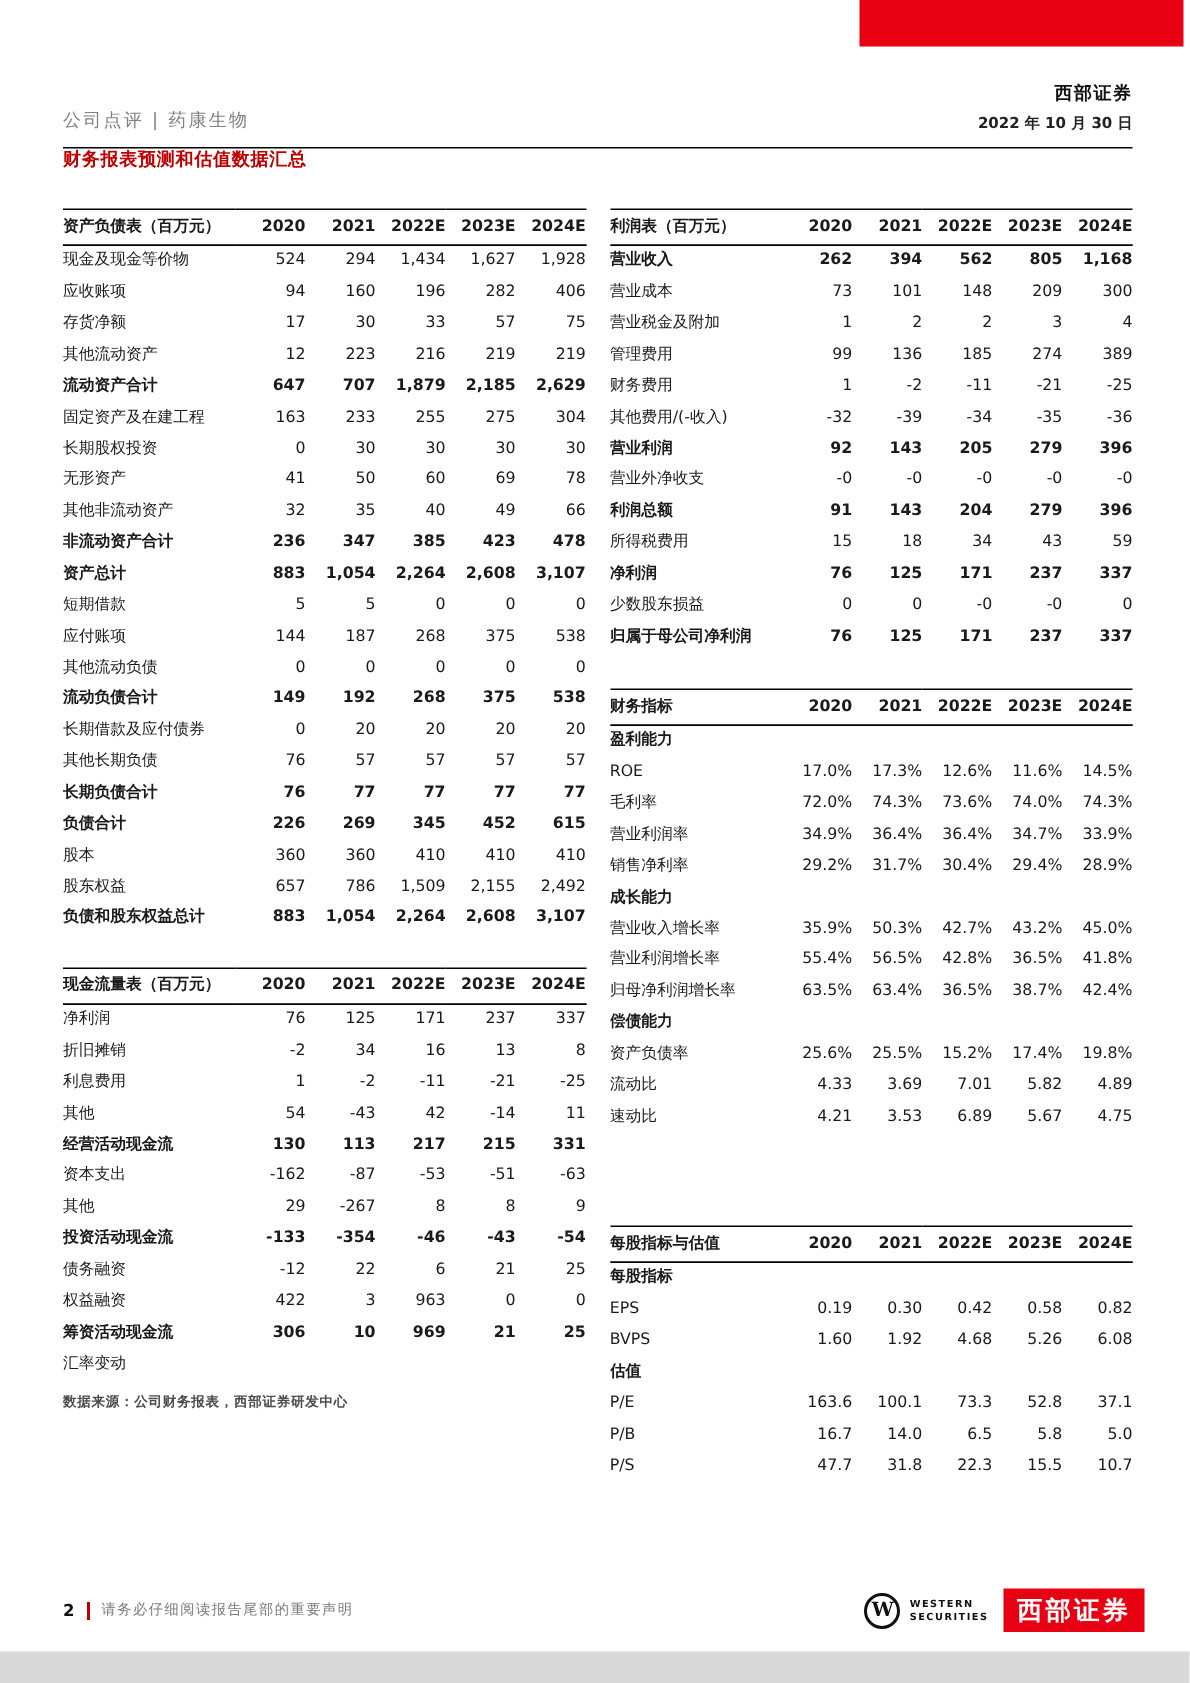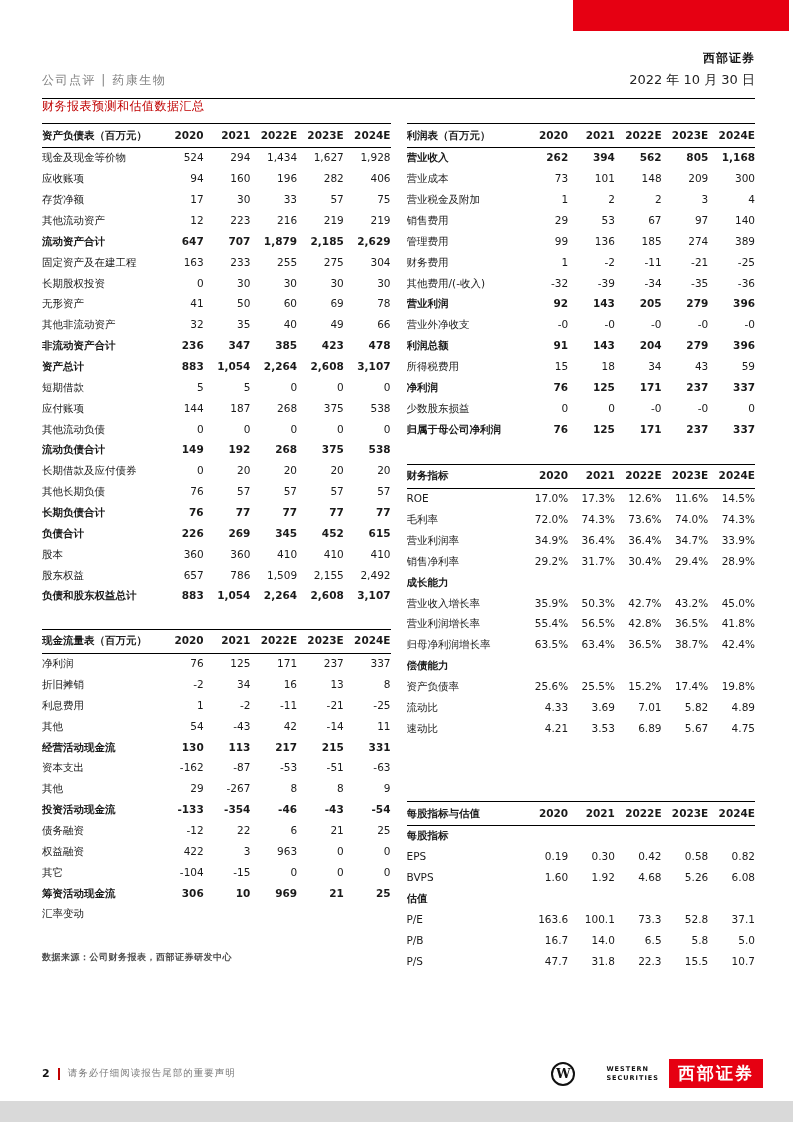--- a/index.html
+++ b/index.html
@@ -14,56 +14,56 @@
   .top-red-bar { position:absolute; top:0; right:4px; width:216px; height:31px; background:#e60012; }
 
   .header {
     position:absolute; top:48px; left:42px; right:38px;
     display:flex; justify-content:space-between; align-items:flex-end;
     padding-bottom:9px; border-bottom:1px solid #000;
   }
   .header-left { font-size:12px; color:#808080; letter-spacing:1.5px;margin-top:24px; }
   .header-right { text-align:right; }
   .brand { font-size:12px; font-weight:bold; color:#111; letter-spacing:1px; }
-  .report-date { font-size:13px; color:#222; margin-top:4px; }
+  .report-date { font-size:10px; color:#222; margin-top:4px;font-weight:bold; }
 
   .content { position:absolute; top:92px; left:42px; right:38px; }
-  .section-title { font-size:12px; font-weight:normal; color:#c00000; margin:6px 0 8px 0; letter-spacing:0.5px; }
+  .section-title { font-size:12px; font-weight:bold; color:#c00000; margin:6px 0 8px 0; letter-spacing:0.5px; }
 
   .columns { display:flex; gap:16px; align-items:flex-start; }
   .col { flex:1 1 0; min-width:0; }
 
-  table { width:100%; border-collapse:collapse; table-layout:fixed; font-size:10.5px; }
+  table { width:100%; border-collapse:collapse; table-layout:fixed; font-size:10.5px;margin-top:16px; }
   th, td { padding:3.5px 0; line-height:1.32; text-align:right; white-space:nowrap; overflow:hidden; }
   th { border-top:1px solid #000; border-bottom:1px solid #000; font-weight:bold; padding:4.5px 0; }
   th.label, td.label { text-align:left; width:33%; }
   tr.bold td { font-weight:bold; }
 
   .tbl-cashflow { margin-top:22px; }
   .tbl-indicators { margin-top:24px; }
   .tbl-pershare { margin-top:62px; }
 
-  .source-note { margin-top:26px; font-size:9px; color:#4d4d4d; font-weight:bold; letter-spacing:0.5px;font-family:Liberation Mono, monospace; }
+  .source-note { margin-top:8px; font-size:9px; color:#4d4d4d; font-weight:bold; letter-spacing:0.5px;font-family:Liberation Mono, monospace; }
 
   .footer {
     position:absolute; left:42px; right:30px; bottom:34px;
     display:flex; justify-content:space-between; align-items:center;
   }
   .footer-left { display:flex; align-items:center; gap:8px; }
   .page-num { font-size:11px; font-weight:bold; color:#111; }
   .footer-sep { width:2px; height:12px; background:#c00000; }
   .disclaimer { font-size:9.5px; color:#7a7a7a; letter-spacing:1px;text-align:center; }
 
   .logo { display:flex; align-items:center; gap:6px; }
   .logo-mark {
     width:24px; height:24px; border:2px solid #111; border-radius:50%;
     display:flex; align-items:center; justify-content:center;
     font-size:13px; font-weight:bold; color:#111; font-family:"DejaVu Serif","Liberation Serif",serif;
   }
-  .logo-en { display:flex; flex-direction:column; justify-content:center;margin-left:25px; }
+  .logo-en { display:flex; flex-direction:column; justify-content:center; }
   .logo-en span { font-size:6.5px; font-weight:bold; color:#111; letter-spacing:1px; line-height:1.3; }
   .logo-cn {
     background:#e60012; color:#fff; font-weight:bold; font-size:17px;
     padding:3px 9px; letter-spacing:2px; margin-left:4px;
   }
 
   .bottom-gray-bar { position:absolute; left:0; bottom:0; width:100%; height:21px; background:#d9d9d9; }
 </style>
 </head>
 <body>
@@ -360,28 +360,20 @@
                 <td>25</td>
               </tr>
               <tr>
                 <td class="label">权益融资</td>
                 <td>422</td>
                 <td>3</td>
                 <td>963</td>
                 <td>0</td>
                 <td>0</td>
               </tr>
-              <tr>
-                <td class="label">其它</td>
-                <td>-104</td>
-                <td>-15</td>
-                <td>0</td>
-                <td>0</td>
-                <td>0</td>
-              </tr>
               <tr class="bold">
                 <td class="label">筹资活动现金流</td>
                 <td>306</td>
                 <td>10</td>
                 <td>969</td>
                 <td>21</td>
                 <td>25</td>
               </tr>
               <tr>
                 <td class="label">汇率变动</td>
@@ -426,28 +418,20 @@
               </tr>
               <tr>
                 <td class="label">营业税金及附加</td>
                 <td>1</td>
                 <td>2</td>
                 <td>2</td>
                 <td>3</td>
                 <td>4</td>
               </tr>
               <tr>
-                <td class="label">销售费用</td>
-                <td>29</td>
-                <td>53</td>
-                <td>67</td>
-                <td>97</td>
-                <td>140</td>
-              </tr>
-              <tr>
                 <td class="label">管理费用</td>
                 <td>99</td>
                 <td>136</td>
                 <td>185</td>
                 <td>274</td>
                 <td>389</td>
               </tr>
               <tr>
                 <td class="label">财务费用</td>
                 <td>1</td>
@@ -527,20 +511,28 @@
               <tr>
                 <th class="label">财务指标</th>
                 <th>2020</th>
                 <th>2021</th>
                 <th>2022E</th>
                 <th>2023E</th>
                 <th>2024E</th>
               </tr>
             </thead>
             <tbody>
+              <tr class="bold">
+                <td class="label">盈利能力</td>
+                <td></td>
+                <td></td>
+                <td></td>
+                <td></td>
+                <td></td>
+              </tr>
               <tr>
                 <td class="label">ROE</td>
                 <td>17.0%</td>
                 <td>17.3%</td>
                 <td>12.6%</td>
                 <td>11.6%</td>
                 <td>14.5%</td>
               </tr>
               <tr>
                 <td class="label">毛利率</td>

